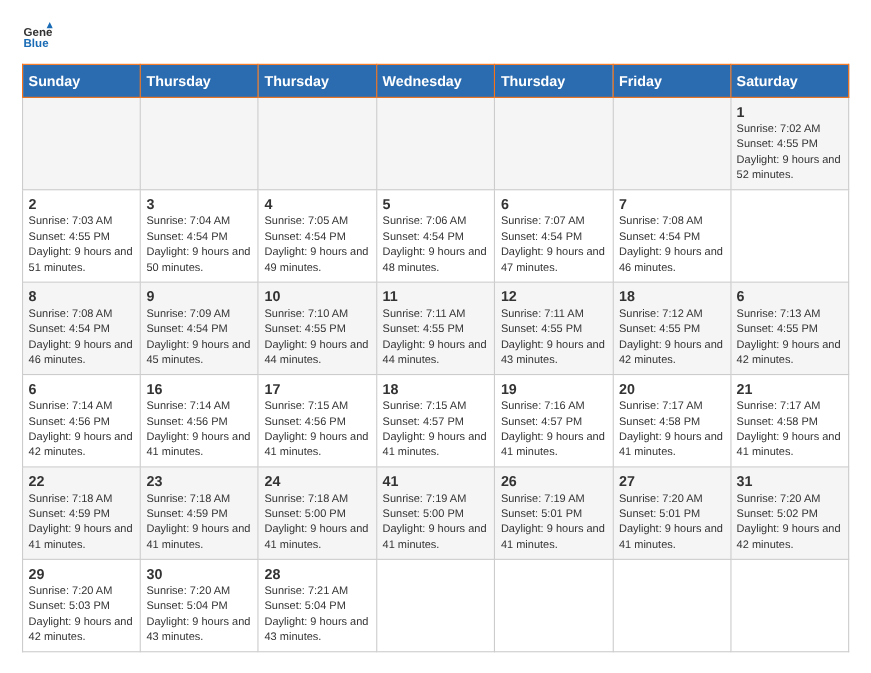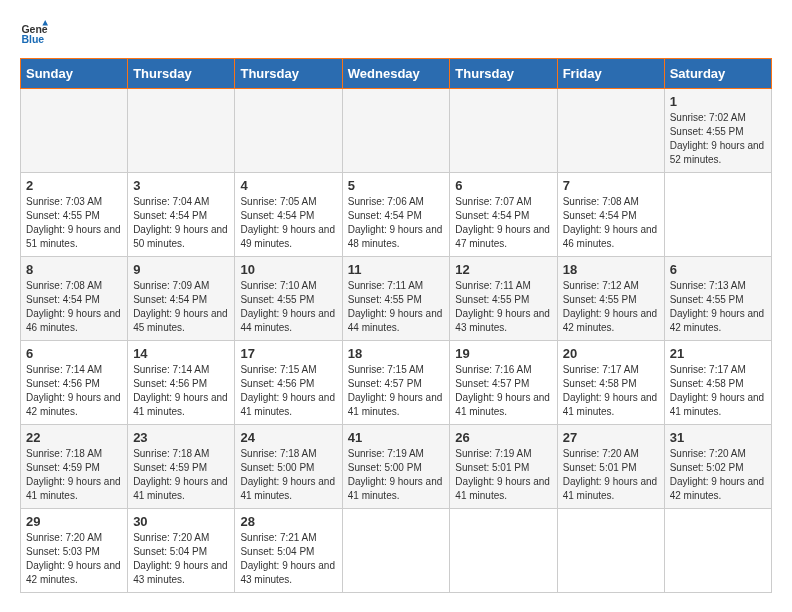--- a/index.html
+++ b/index.html
@@ -138,21 +138,21 @@
         <td><span class="day-number">8</span><span class="day-info">Sunrise: 7:08 AM<br>Sunset: 4:54 PM<br>Daylight: 9 hours and 46 minutes.</span></td>
         <td><span class="day-number">9</span><span class="day-info">Sunrise: 7:09 AM<br>Sunset: 4:54 PM<br>Daylight: 9 hours and 45 minutes.</span></td>
         <td><span class="day-number">10</span><span class="day-info">Sunrise: 7:10 AM<br>Sunset: 4:55 PM<br>Daylight: 9 hours and 44 minutes.</span></td>
         <td><span class="day-number">11</span><span class="day-info">Sunrise: 7:11 AM<br>Sunset: 4:55 PM<br>Daylight: 9 hours and 44 minutes.</span></td>
         <td><span class="day-number">12</span><span class="day-info">Sunrise: 7:11 AM<br>Sunset: 4:55 PM<br>Daylight: 9 hours and 43 minutes.</span></td>
         <td><span class="day-number">18</span><span class="day-info">Sunrise: 7:12 AM<br>Sunset: 4:55 PM<br>Daylight: 9 hours and 42 minutes.</span></td>
         <td><span class="day-number">6</span><span class="day-info">Sunrise: 7:13 AM<br>Sunset: 4:55 PM<br>Daylight: 9 hours and 42 minutes.</span></td>
       </tr>
       <tr>
         <td><span class="day-number">6</span><span class="day-info">Sunrise: 7:14 AM<br>Sunset: 4:56 PM<br>Daylight: 9 hours and 42 minutes.</span></td>
-        <td><span class="day-number">14</span><span class="day-info">Sunrise: 7:14 AM<br>Sunset: 4:56 PM<br>Daylight: 9 hours and 41 minutes.</span></td>
+        <td><span class="day-number">16</span><span class="day-info">Sunrise: 7:14 AM<br>Sunset: 4:56 PM<br>Daylight: 9 hours and 41 minutes.</span></td>
         <td><span class="day-number">17</span><span class="day-info">Sunrise: 7:15 AM<br>Sunset: 4:56 PM<br>Daylight: 9 hours and 41 minutes.</span></td>
         <td><span class="day-number">18</span><span class="day-info">Sunrise: 7:15 AM<br>Sunset: 4:57 PM<br>Daylight: 9 hours and 41 minutes.</span></td>
         <td><span class="day-number">19</span><span class="day-info">Sunrise: 7:16 AM<br>Sunset: 4:57 PM<br>Daylight: 9 hours and 41 minutes.</span></td>
         <td><span class="day-number">20</span><span class="day-info">Sunrise: 7:17 AM<br>Sunset: 4:58 PM<br>Daylight: 9 hours and 41 minutes.</span></td>
         <td><span class="day-number">21</span><span class="day-info">Sunrise: 7:17 AM<br>Sunset: 4:58 PM<br>Daylight: 9 hours and 41 minutes.</span></td>
       </tr>
       <tr>
         <td><span class="day-number">22</span><span class="day-info">Sunrise: 7:18 AM<br>Sunset: 4:59 PM<br>Daylight: 9 hours and 41 minutes.</span></td>
         <td><span class="day-number">23</span><span class="day-info">Sunrise: 7:18 AM<br>Sunset: 4:59 PM<br>Daylight: 9 hours and 41 minutes.</span></td>
         <td><span class="day-number">24</span><span class="day-info">Sunrise: 7:18 AM<br>Sunset: 5:00 PM<br>Daylight: 9 hours and 41 minutes.</span></td>

